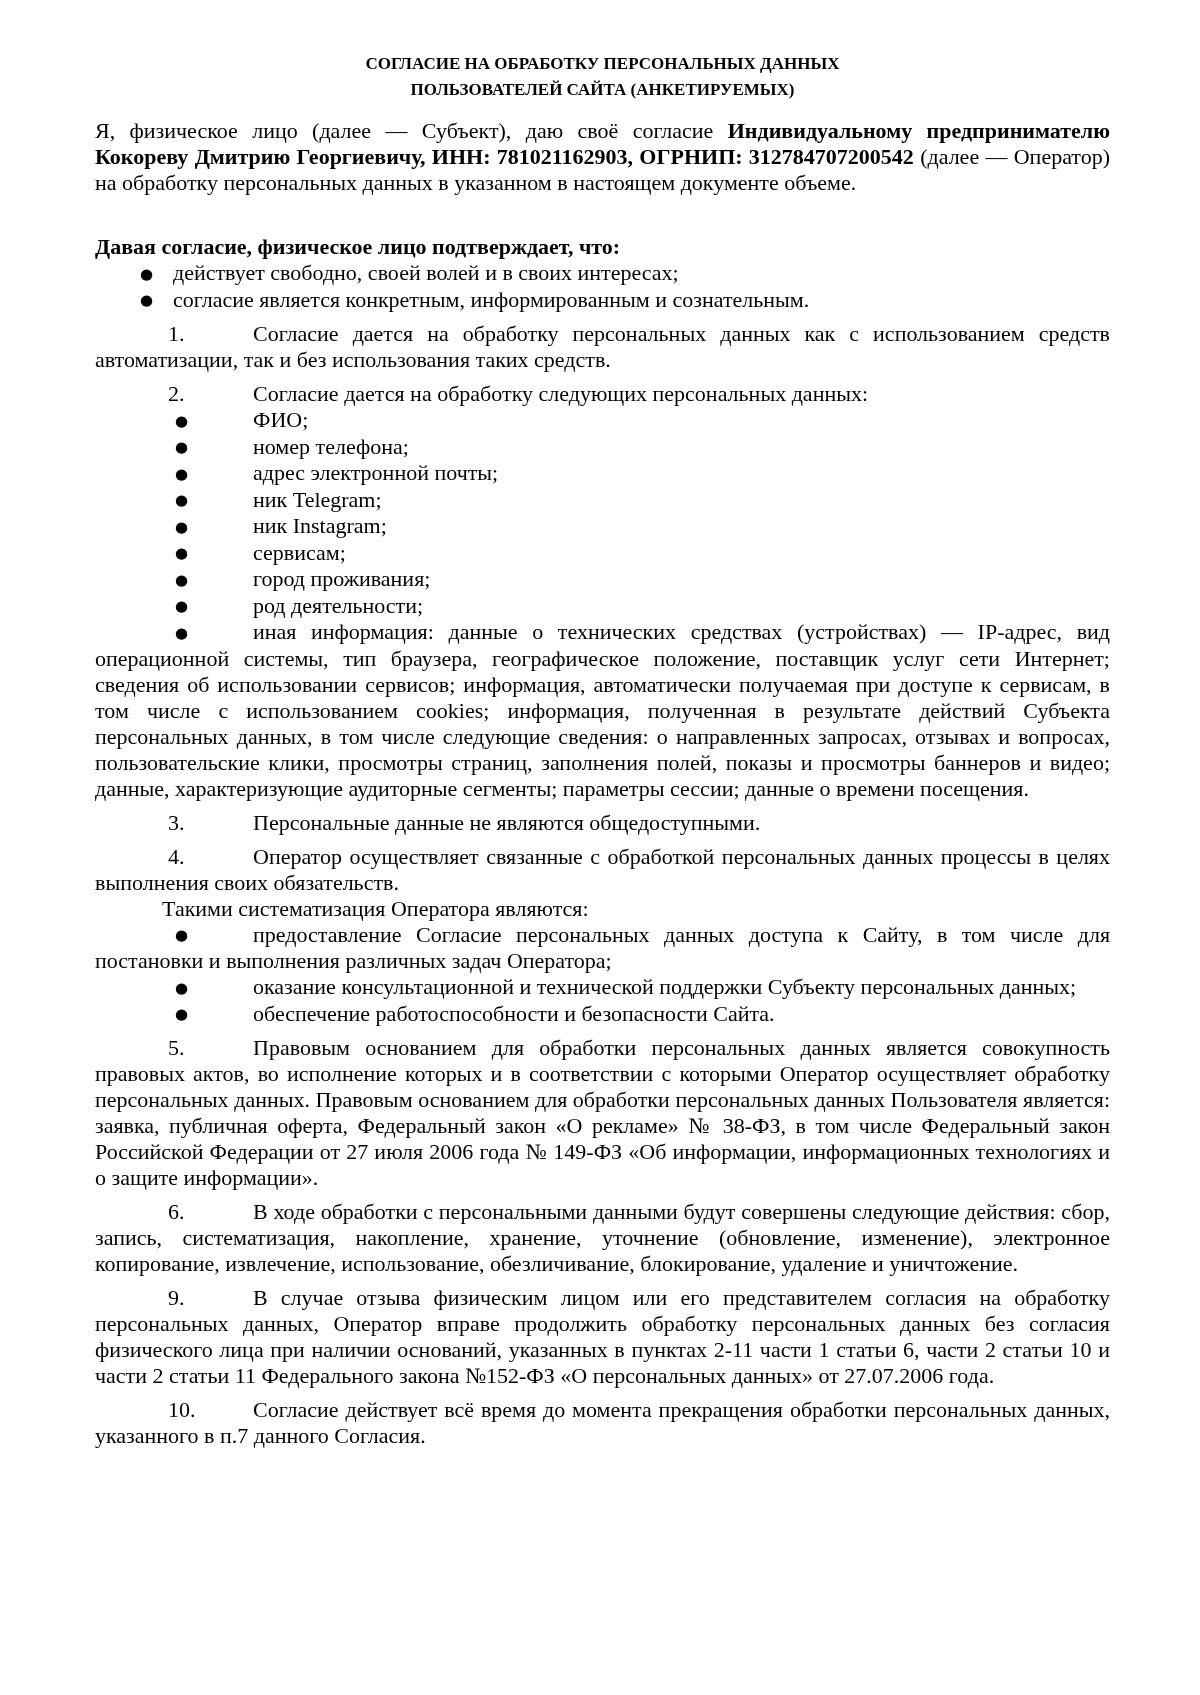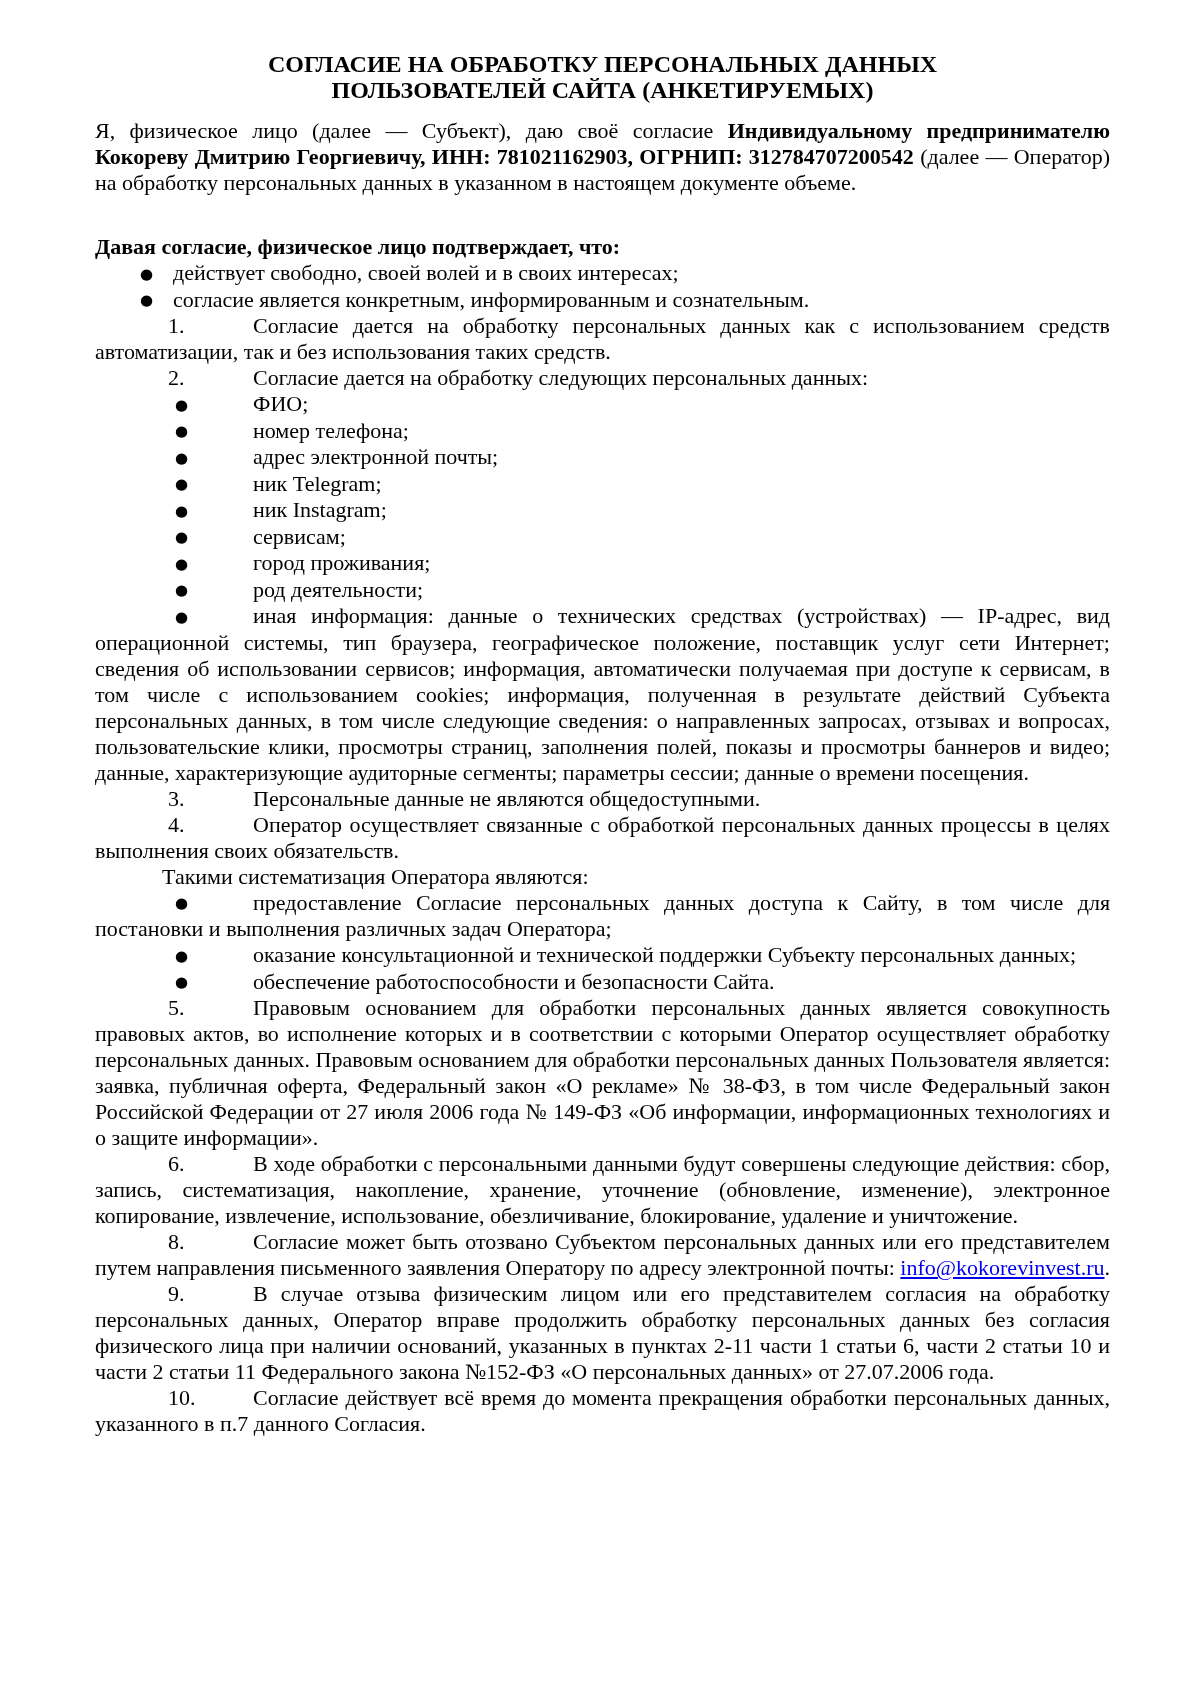--- a/index.html
+++ b/index.html
@@ -11,31 +11,31 @@
     padding: 51px 90px 0 95px;
     background: #ffffff;
     color: #000000;
     font-family: "Liberation Serif", "DejaVu Serif", serif;
     font-size: 22px;
     line-height: 26px;
     overflow: hidden;
   }
   .title {
     margin: 0 0 15px 0;
-    font-size: 24px;
+    font-size: 17px;
     line-height: 26px;
     font-weight: bold;
     text-align: center;
   }
   .title span { display: block; }
   .p { margin: 0; text-align: justify; }
   .intro { margin-bottom: 38px; }
   .bold { font-weight: bold; }
   
-  .pt { text-indent: 73px; }
+  .pt { text-indent: 73px; margin-top: 8px; }
   .num { display: inline-block; width: 85px; text-indent: 0; }
   
   .ba { text-indent: 45px; }
   .mk { display: inline-block; text-indent: 0; font-size: 15px; vertical-align: 1.5px; font-family: "DejaVu Sans", sans-serif; }
   .mk-a { width: 33px; }
   
   .bb { text-indent: 80px; }
   .mk-b { width: 78px; }
   
   .ind { text-indent: 67px; }
@@ -76,18 +76,17 @@
 
   <p class="p ind">Такими систематизация Оператора являются:</p>
 
   <p class="p bb"><span class="mk mk-b">●</span><span>предоставление Согласие персональных данных доступа к Сайту, в том числе для постановки и выполнения различных задач Оператора;</span></p>
   <p class="p bb"><span class="mk mk-b">●</span><span>оказание консультационной и технической поддержки Субъекту персональных данных;</span></p>
   <p class="p bb"><span class="mk mk-b">●</span><span>обеспечение работоспособности и безопасности Сайта.</span></p>
 
   <p class="p pt"><span class="num">5.</span><span>Правовым основанием для обработки персональных данных является совокупность правовых актов, во исполнение которых и в соответствии с которыми Оператор осуществляет обработку персональных данных. Правовым основанием для обработки персональных данных Пользователя является: заявка, публичная оферта, Федеральный закон «О рекламе» № 38-ФЗ, в том числе Федеральный закон Российской Федерации от 27 июля 2006 года № 149-ФЗ «Об информации, информационных технологиях и о защите информации».</span></p>
   <p class="p pt"><span class="num">6.</span><span>В ходе обработки с персональными данными будут совершены следующие действия: сбор, запись, систематизация, накопление, хранение, уточнение (обновление, изменение), электронное копирование, извлечение, использование, обезличивание, блокирование, удаление и уничтожение.</span></p>
 
-  <p class="p pt"><span class="num">8.</span><span>Согласие может быть отозвано Субъектом персональных данных или его представителем путем направления письменного заявления Оператору по адресу электронной почты: </span><a class="email" style="color: rgb(0, 0, 238);">info@kokorevinvest.ru</a><span>.</span></p>
 
   <p class="p pt"><span class="num">9.</span><span>В случае отзыва физическим лицом или его представителем согласия на обработку персональных данных, Оператор вправе продолжить обработку персональных данных без согласия физического лица при наличии оснований, указанных в пунктах 2-11 части 1 статьи 6, части 2 статьи 10 и части 2 статьи 11 Федерального закона №152-ФЗ «О персональных данных» от 27.07.2006 года.</span></p>
   <p class="p pt"><span class="num">10.</span><span>Согласие действует всё время до момента прекращения обработки персональных данных, указанного в п.7 данного Согласия.</span></p>
 
 </div>
 
 </body></html>

